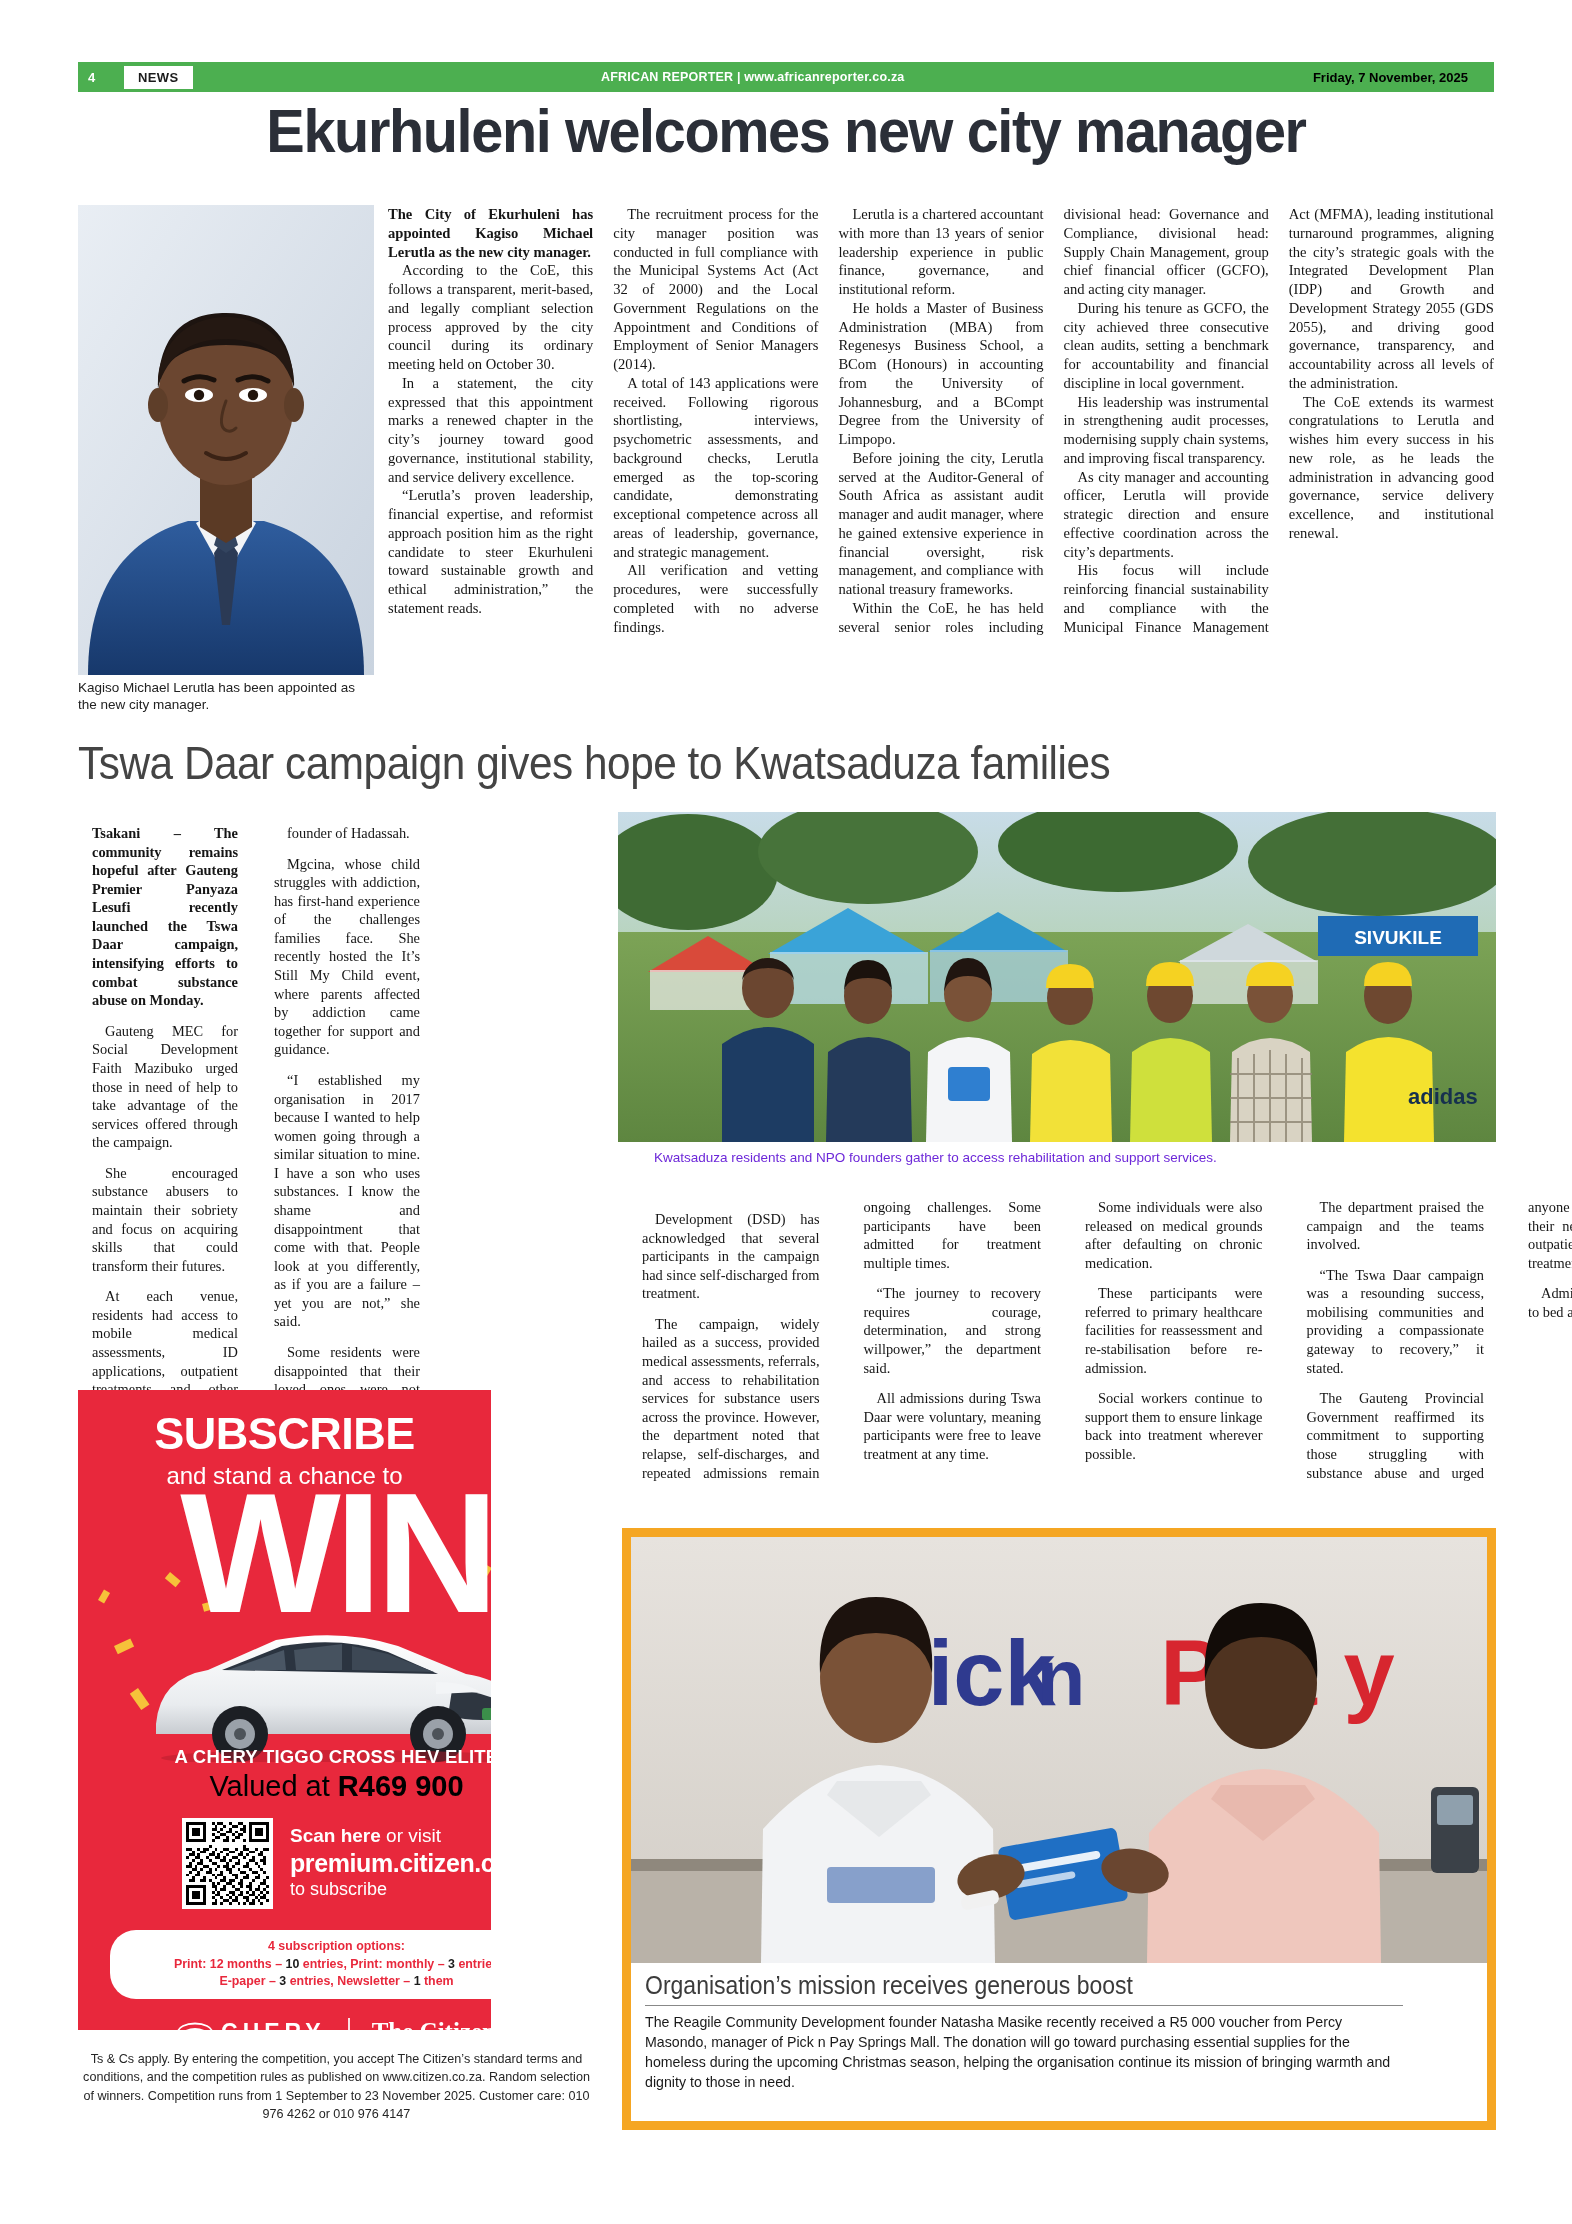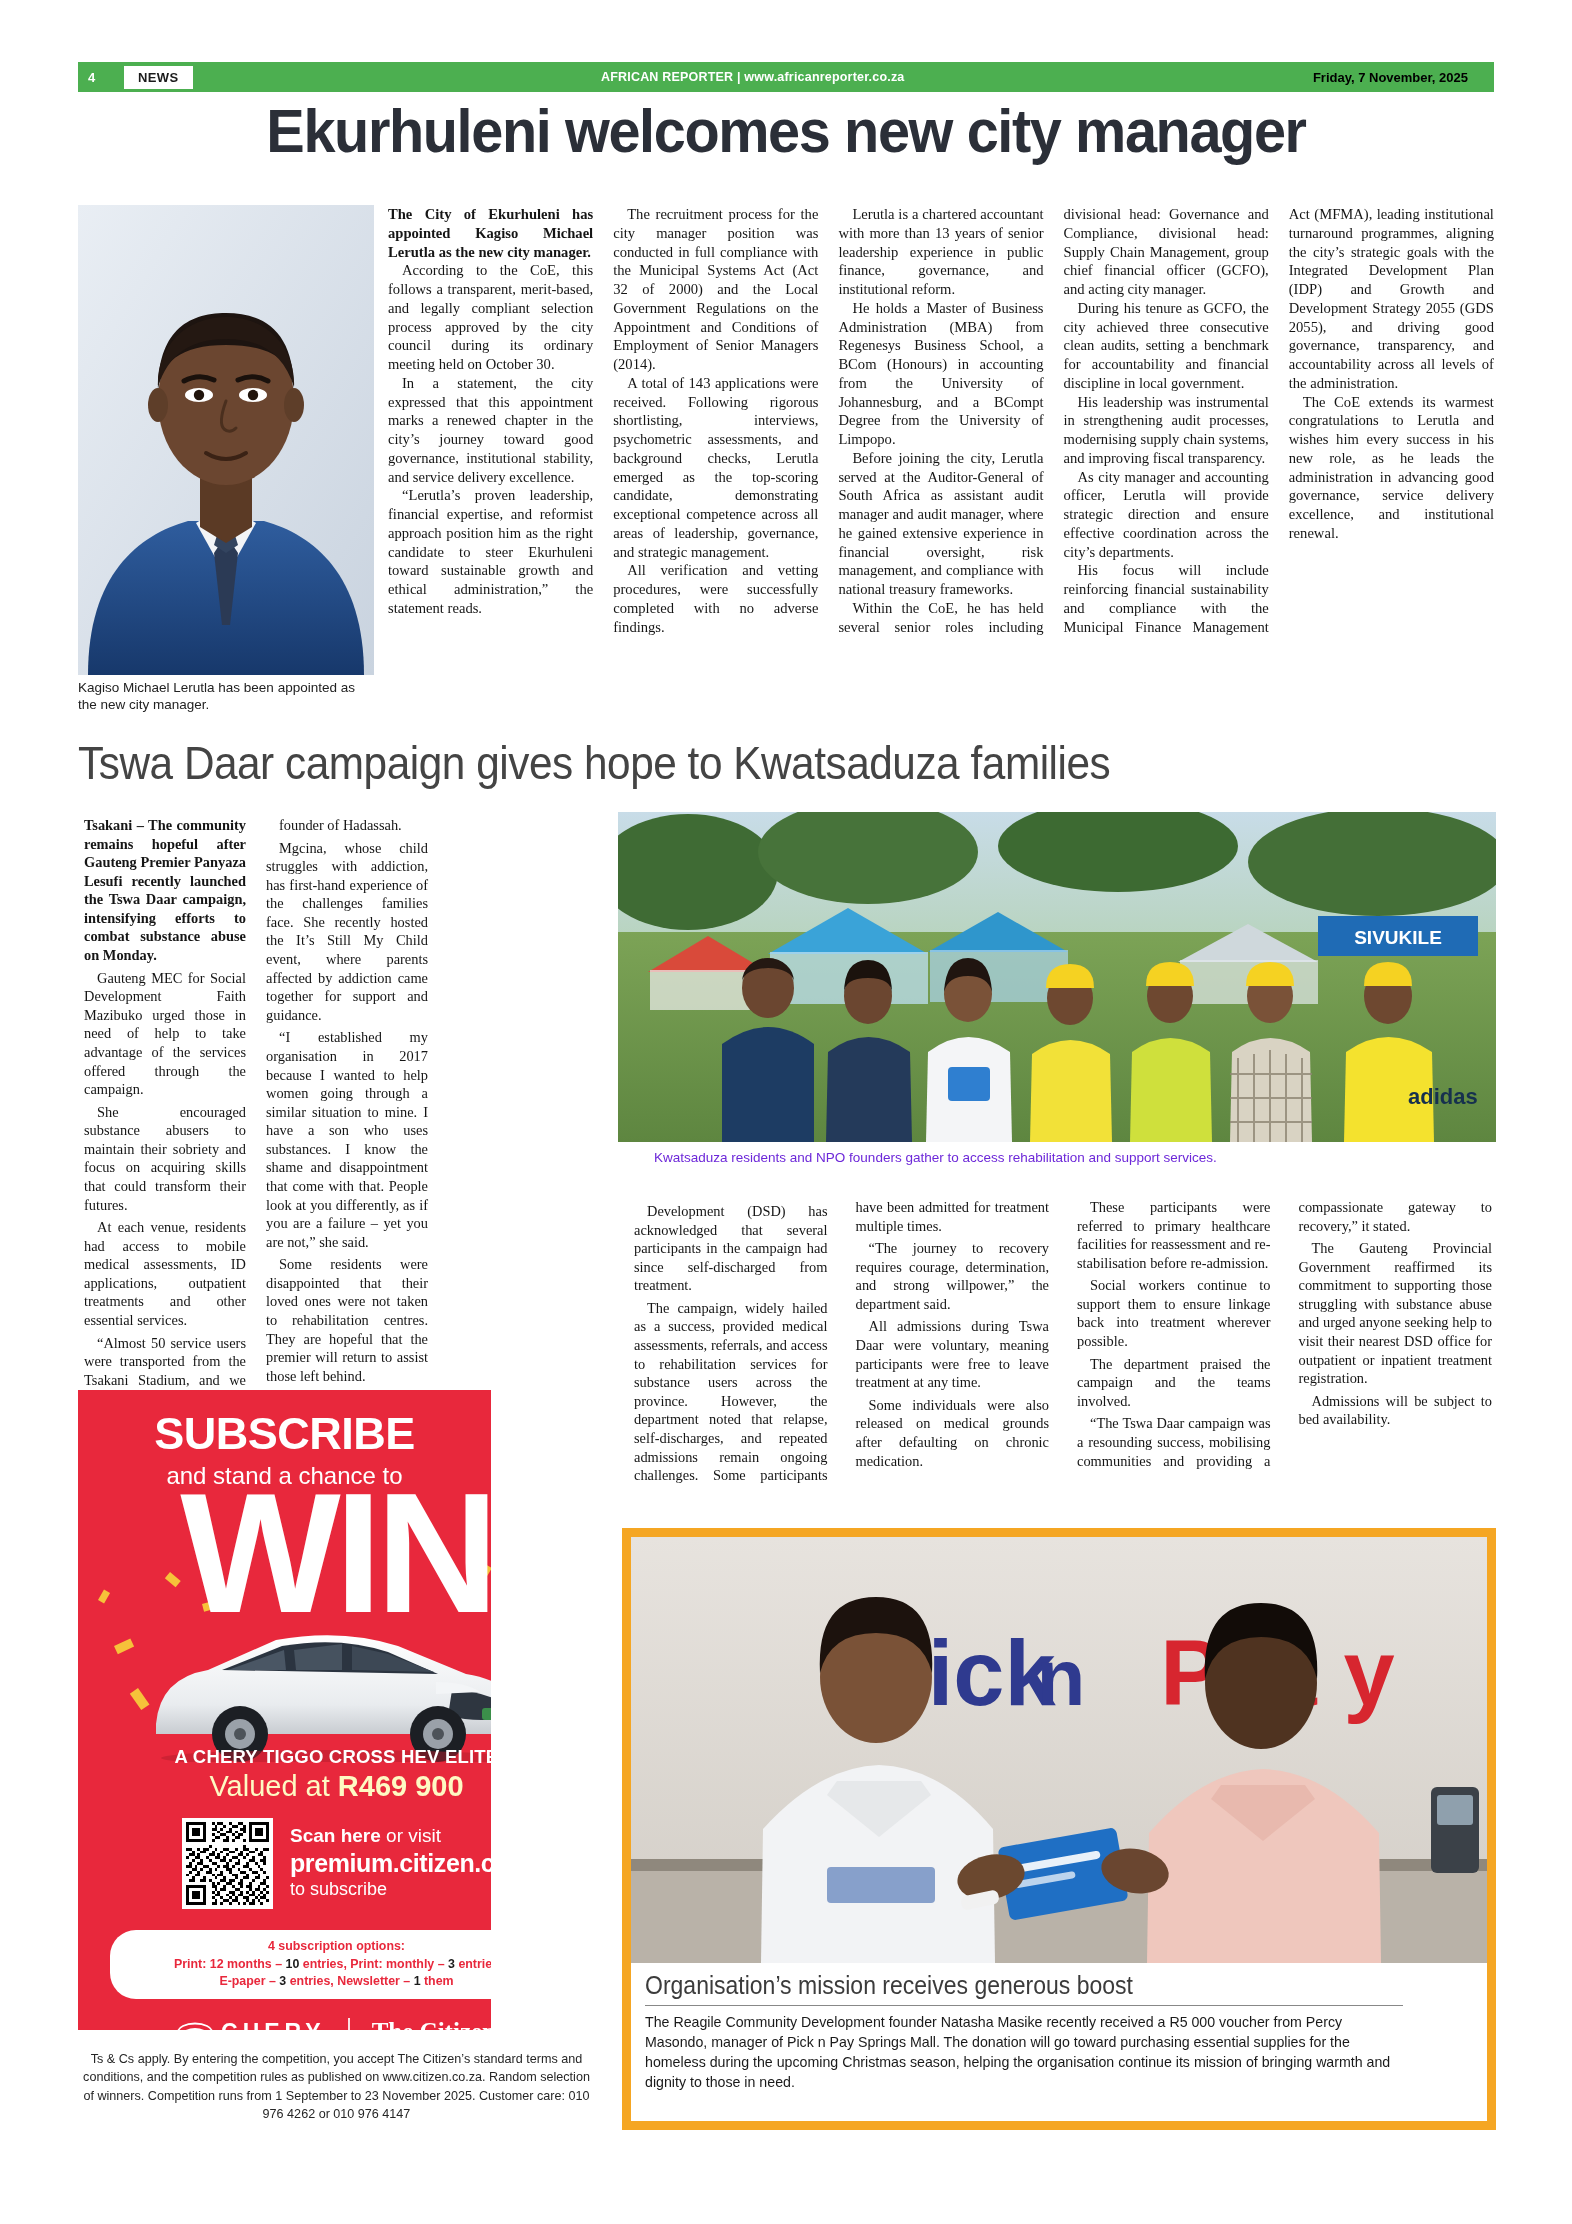--- a/index.html
+++ b/index.html
@@ -87,21 +87,21 @@
 
   
   .a2-c1 {
     position:absolute; left:80px; top:812px; width:170px; height:540px;
     font-size:14.4px; line-height:1.29; text-align:justify; color:#151515;
   }
   .a2-c2 {
     position:absolute; left:262px; top:812px; width:170px; height:540px;
     font-size:14.4px; line-height:1.29; text-align:justify; color:#151515;
   }
-  .a2-c1 p, .a2-c2 p, .a2-lower p { margin:4px; text-indent:13px; }
+  .a2-c1 p, .a2-c2 p, .a2-lower p { margin:12px; text-indent:13px; }
   .a2-c1 p.lead { text-indent:0; font-weight:bold; }
 
   .a2-photo {
     position:absolute; left:618px; top:812px; width:878px; height:330px;
     overflow:hidden; background:#6d8f4a;
   }
   .a2-photo-cap {
     position:absolute; left:654px; top:1150px; width:878px;
     font-family:"Liberation Sans", sans-serif; font-size:13.5px; color:#6d28d9;
   }
@@ -131,21 +131,21 @@
     font-size:170px; line-height:.82; letter-spacing:-6px;
   }
   .ad-car { position:absolute; left:58px; top:222px; width:400px; height:150px; }
   .ad-model {
     position:absolute; left:0; top:356px; width:517px; text-align:center;
     color:#fff; font-family:"Liberation Sans", sans-serif; font-weight:bold;
     font-size:18.5px; letter-spacing:.2px;
   }
   .ad-value {
     position:absolute; left:0; top:380px; width:517px; text-align:center;
-    color:#fef9c3; font-family:"Liberation Sans", sans-serif; font-size:29px;
+    color:#000000; font-family:"Liberation Sans", sans-serif; font-size:29px;
   }
   .ad-value b { font-weight:bold; }
   .qr {
     position:absolute; left:104px; top:428px; width:91px; height:91px;
     background:#fff; padding:4px;
   }
   .qr svg { display:block; }
   .ad-scan {
     position:absolute; left:212px; top:430px; width:300px;
     color:#fff; font-family:"Liberation Sans", sans-serif;

